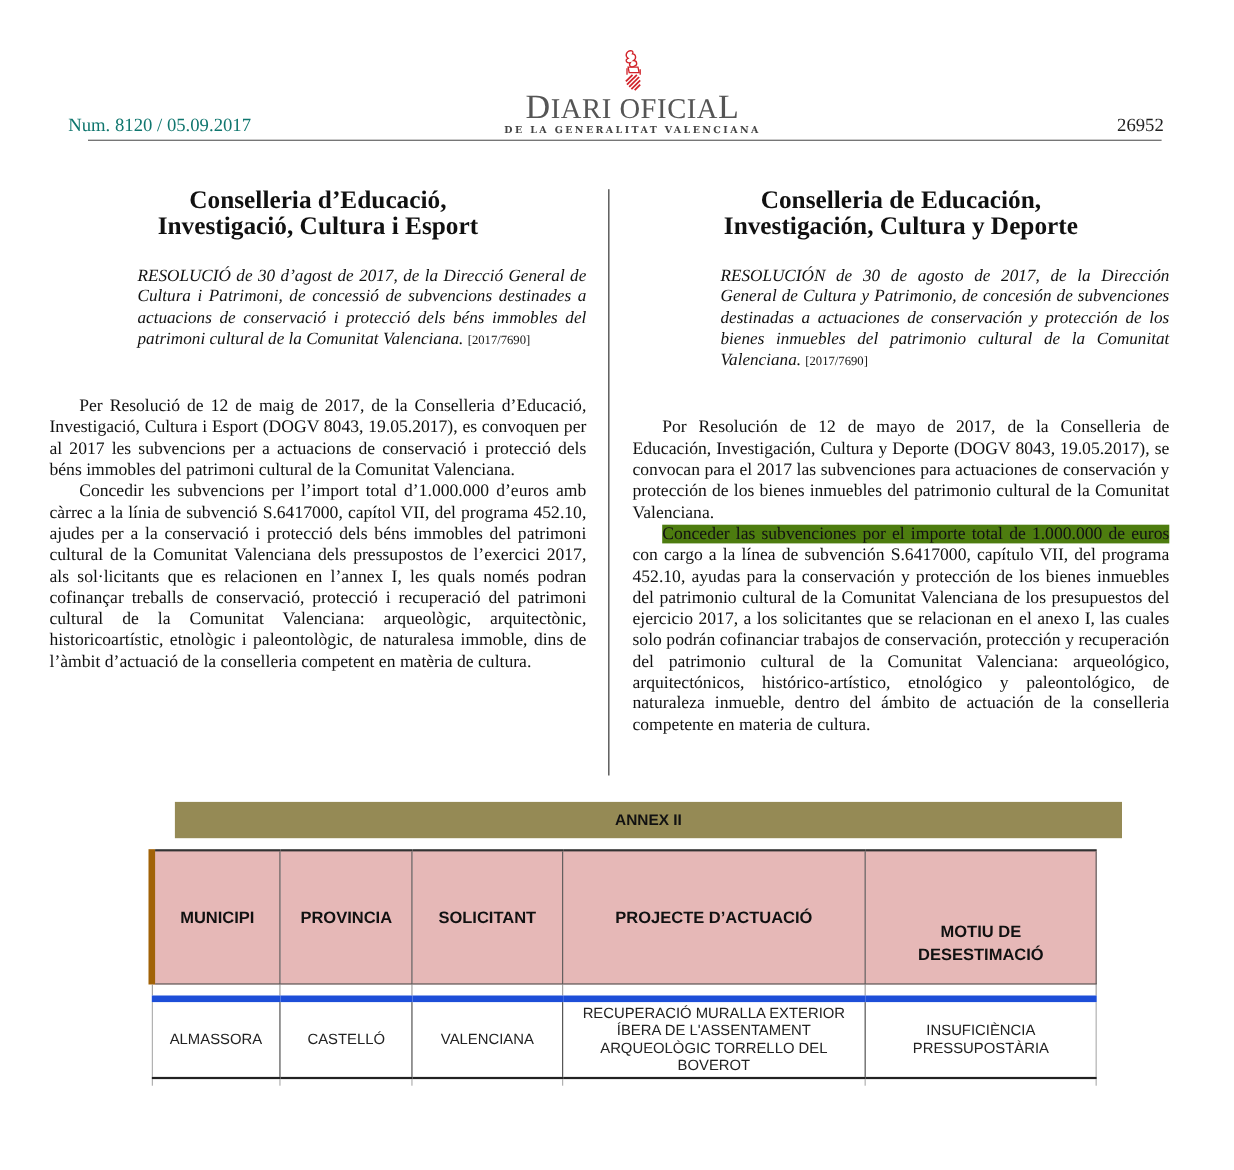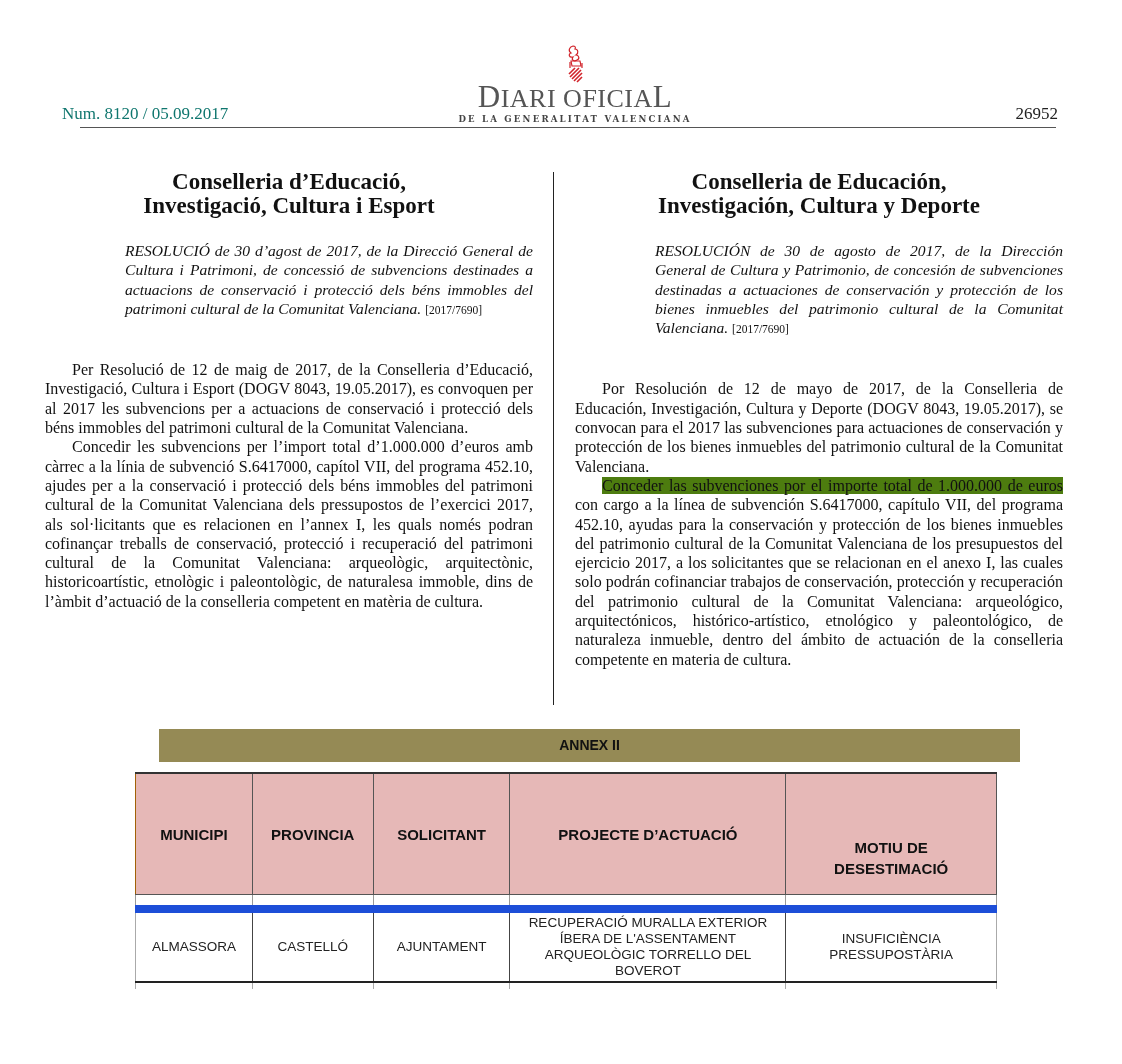--- a/index.html
+++ b/index.html
@@ -28,25 +28,25 @@
   .p1 { margin-top: 40px; }
   .col.right .p1 { margin-top: 40px; }
   .sect { font-style: italic; margin: 23px 0 0 0; line-height: 19.3px; }
   .col.right .sect { margin-top: 20px; }
   .hl { background: #4d7c0f; }
 
   
   .annex-band { position: absolute; left: 135px; top: 729px; width: 861px; height: 33px; background: #958a55; text-align: center; line-height: 33px; font-family: "Liberation Sans", sans-serif; font-weight: bold; font-size: 14px; color: #111; margin-left: 24px; }
   table.annex { position: absolute; left: 135px; top: 772px; width: 862px; border-collapse: collapse; font-family: "Liberation Sans", sans-serif; }
   table.annex th { background: #e6b8b7; height: 120px; border: 1px solid #555; border-top: 2px solid #333; font-size: 15px; font-weight: bold; color: #111; text-align: center; vertical-align: middle; padding: 0 6px; line-height: 21px; }
-  table.annex th.c1 { border-left: 1px solid #a16207; margin-top: 32px; }
+  table.annex th.c1 { border-left: 6px solid #a16207; margin-top: 32px; }
   table.annex th + th { border-left: 1.5px solid #222; }
   table.annex tr.spacer td { height: 10px; border: none; border-left: 1px solid #999; padding: 0; }
   table.annex tr.spacer td:last-child { border-right: 1px solid #999; }
-  table.annex td.cell { border-top: 8px solid #1d4ed8; border-bottom: 2px solid #222; border-left: 1.5px solid #444; font-size: 13.5px; color: #222; text-align: center; vertical-align: middle; height: 62px; padding: 2px 8px; line-height: 16px; }
+  table.annex td.cell { border-top: 6px solid #1d4ed8; border-bottom: 2px solid #222; border-left: 1.5px solid #444; font-size: 13.5px; color: #222; text-align: center; vertical-align: middle; height: 62px; padding: 2px 8px; line-height: 16px; }
   table.annex td.cell:first-child { border-left: 1px solid #aaa; }
   table.annex td.cell:last-child { border-right: 1px solid #aaa; }
   table.annex tr.tail td { height: 6px; border: none; border-left: 1px solid #aaa; padding: 0; }
   table.annex tr.tail td:last-child { border-right: 1px solid #aaa; }
 </style>
 </head>
 <body>
 
 <div class="hdr-left">Num. 8120 / 05.09.2017</div>
 
@@ -123,21 +123,21 @@
     <tr class="spacer">
         <td></td>
         <td></td>
         <td></td>
         <td></td>
         <td></td>
       </tr>
     <tr>
       <td class="cell">ALMASSORA</td>
       <td class="cell">CASTELLÓ</td>
-      <td class="cell">AJUNTAMENT</td>
+      <td class="cell">VALENCIANA</td>
       <td class="cell"><span style="display:inline-block;width:250px;">RECUPERACIÓ MURALLA EXTERIOR ÍBERA DE L'ASSENTAMENT ARQUEOLÒGIC TORRELLO DEL BOVEROT</span></td>
       <td class="cell"><span style="display:inline-block;width:140px;">INSUFICIÈNCIA PRESSUPOSTÀRIA</span></td>
     </tr>
     <tr class="tail">
         <td></td>
         <td></td>
         <td></td>
         <td></td>
         <td></td>
       </tr>

